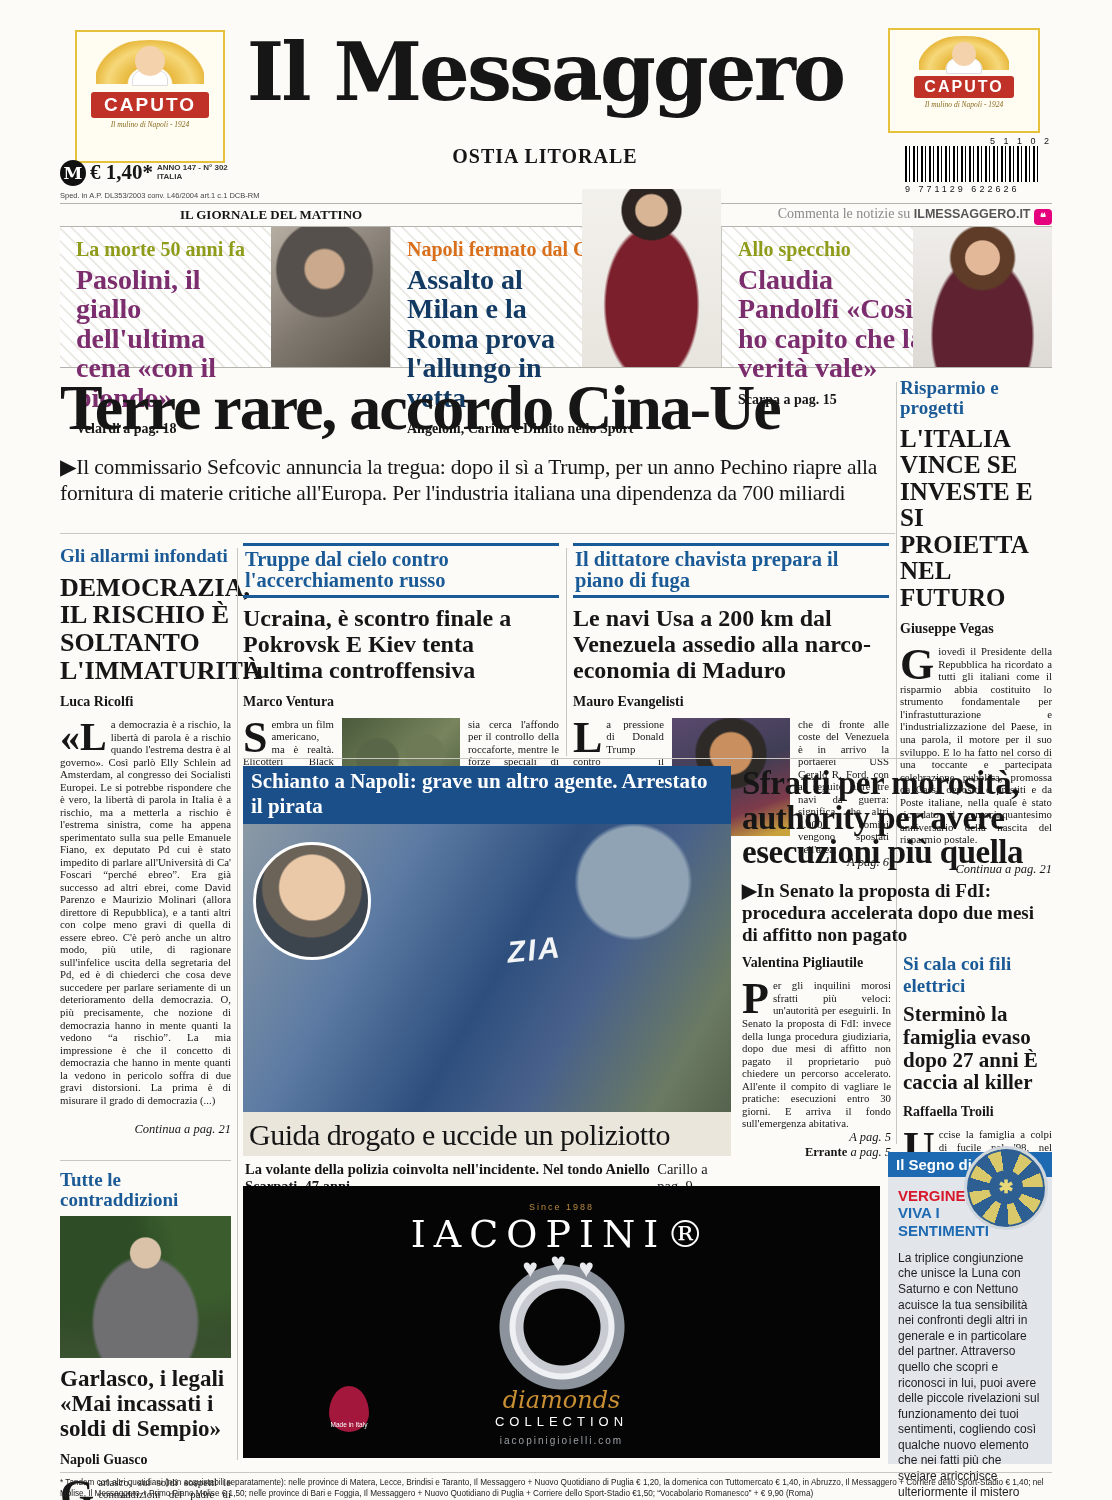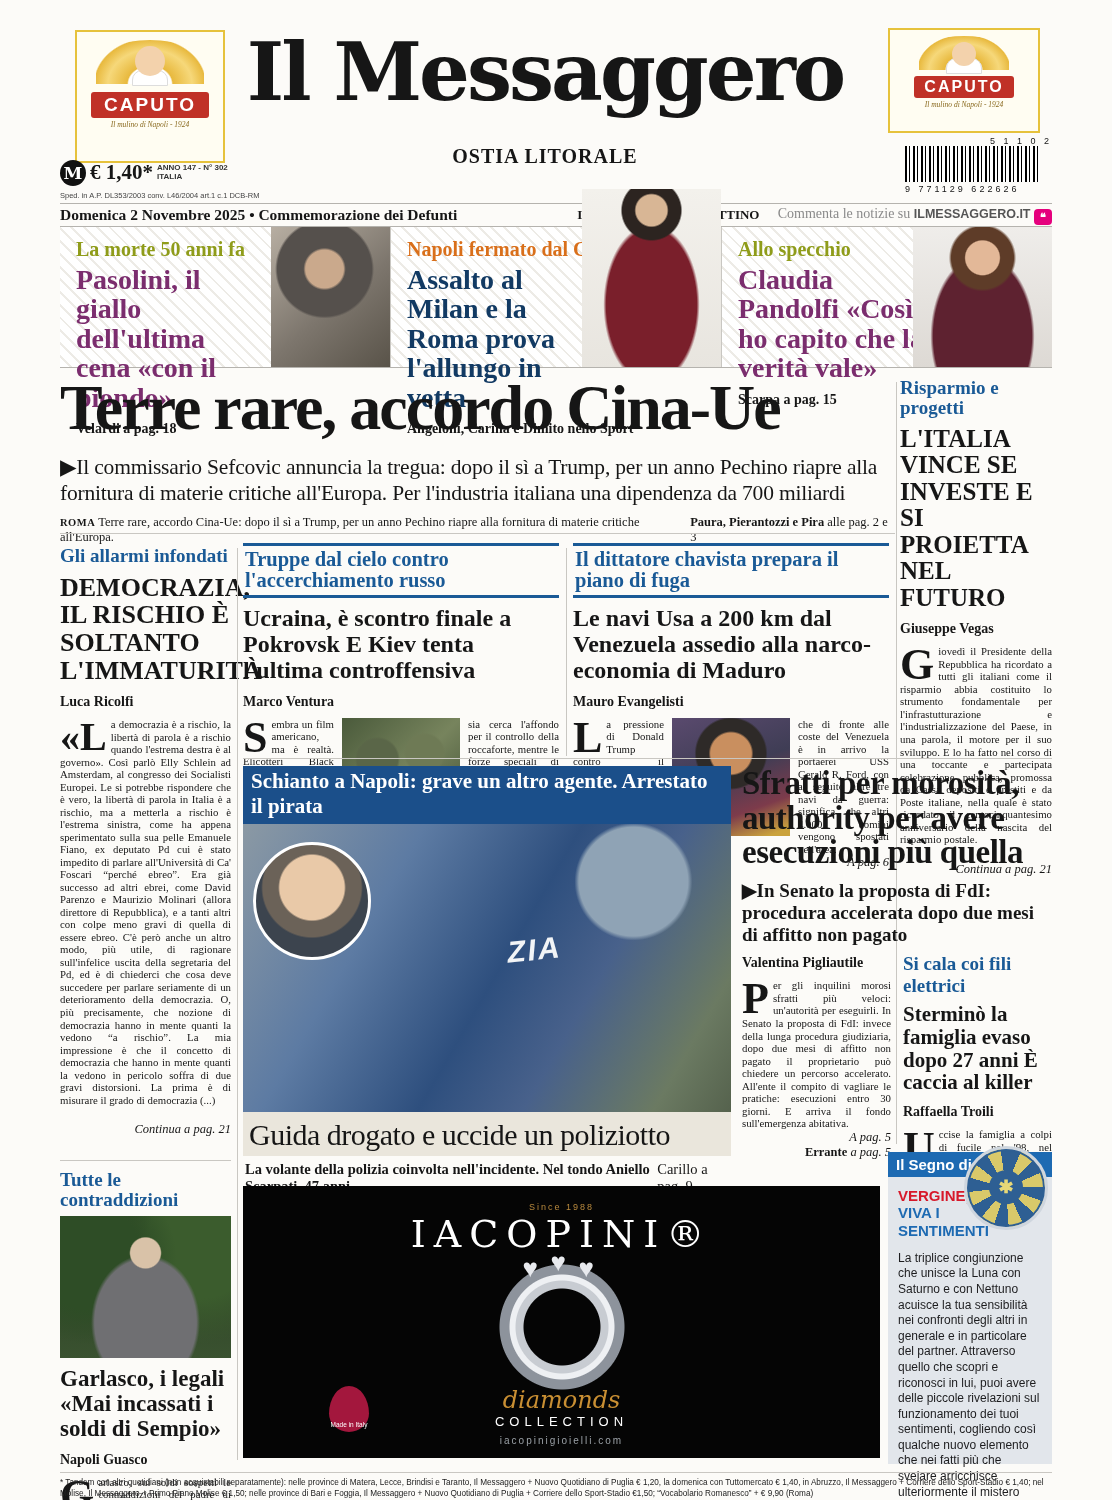--- a/index.html
+++ b/index.html
@@ -162,21 +162,20 @@
       <span>ITALIA</span>
     </span>
   </div>
   <div class="abs sped" style="left:60px;top:191px;">Sped. in A.P. DL353/2003 conv. L46/2004 art.1 c.1 DCB-RM</div>
 
   <div class="abs bcnum" style="left:990px;top:136px;">5 1 1 0 2</div>
   <div class="abs barcode" style="left:905px;top:146px;width:135px;"></div>
   <div class="abs bcnum" style="left:905px;top:184px;">9  771129  622626</div>
 
   <div class="abs" id="datebar" style="left:60px;top:203px;width:992px;height:24px;">
-    <span class="d">Domenica 2 Novembre 2025 • Commemorazione dei Defunti</span>
     <span class="t">IL GIORNALE DEL MATTINO</span>
     <span class="s"><span>Commenta le notizie su </span><b>ILMESSAGGERO.IT</b>
       <span class="bubble">❝</span></span>
   </div>
 
   <div class="abs" id="teasers" style="left:60px;top:227px;width:992px;height:141px;">
     <div class="tcell">
       <div class="tkick kick-olive">La morte 50 anni fa</div>
       <div class="ttitle kick-purple">Pasolini, il giallo dell'ultima cena «con il biondo»</div>
       <div class="tby">Velardi a pag. 18</div>
@@ -192,24 +191,20 @@
       <div class="tkick kick-olive">Allo specchio</div>
       <div class="ttitle kick-purple">Claudia Pandolfi «Così ho capito che la verità vale»</div>
       <div class="tby">Scarpa a pag. 15</div>
       <div class="tphoto" style="width:42%;background:radial-gradient(circle at 50% 22%, #e3b898 0 13%, #5e3c28 14% 24%, transparent 26%),radial-gradient(ellipse at 50% 78%, #5e2230 0 50%, transparent 53%),linear-gradient(#efedea,#ddd9d4);"></div>
     </div>
   </div>
 
   <div class="abs" style="left:60px;top:376px;width:835px;">
     <div id="lead-h1">Terre rare, accordo Cina-Ue</div>
     <div id="lead-deck">▶Il commissario Sefcovic annuncia la tregua: dopo il sì a Trump, per un anno Pechino riapre alla fornitura di materie critiche all'Europa. Per l'industria italiana una dipendenza da 700 miliardi</div>
-    <div id="lead-strap">
-      <span><span class="city">ROMA</span><span> Terre rare, accordo Cina-Ue: dopo il sì a Trump, per un anno Pechino riapre alla fornitura di materie critiche all'Europa.</span></span>
-      <span class="auth"><b>Paura, Pierantozzi e Pira</b><span> alle pag. 2 e 3</span></span>
-    </div>
   </div>
   <div class="hl" style="left:60px;top:533px;width:835px;"></div>
 
   <div class="abs" style="left:900px;top:378px;width:152px;">
     <div class="kicker">Risparmio e progetti</div>
     <div class="headcaps">L'ITALIA VINCE SE INVESTE E SI PROIETTA NEL FUTURO</div>
     <div class="byline">Giuseppe Vegas</div>
     <div class="body"><span class="dropcap">G</span><span>iovedì il Presidente della Repubblica ha ricordato a tutti gli italiani come il risparmio abbia costituito lo strumento fondamentale per l'infrastutturazione e l'industrializzazione del Paese, in una parola, il motore per il suo sviluppo. E lo ha fatto nel corso di una toccante e partecipata celebrazione pubblica, promossa da Cassa depositi e prestiti e da Poste italiane, nella quale è stato ricordato il centocinquantesimo anniversario della nascita del risparmio postale.</span></div>
     <div class="cont">Continua a pag. 21</div>
   </div>

